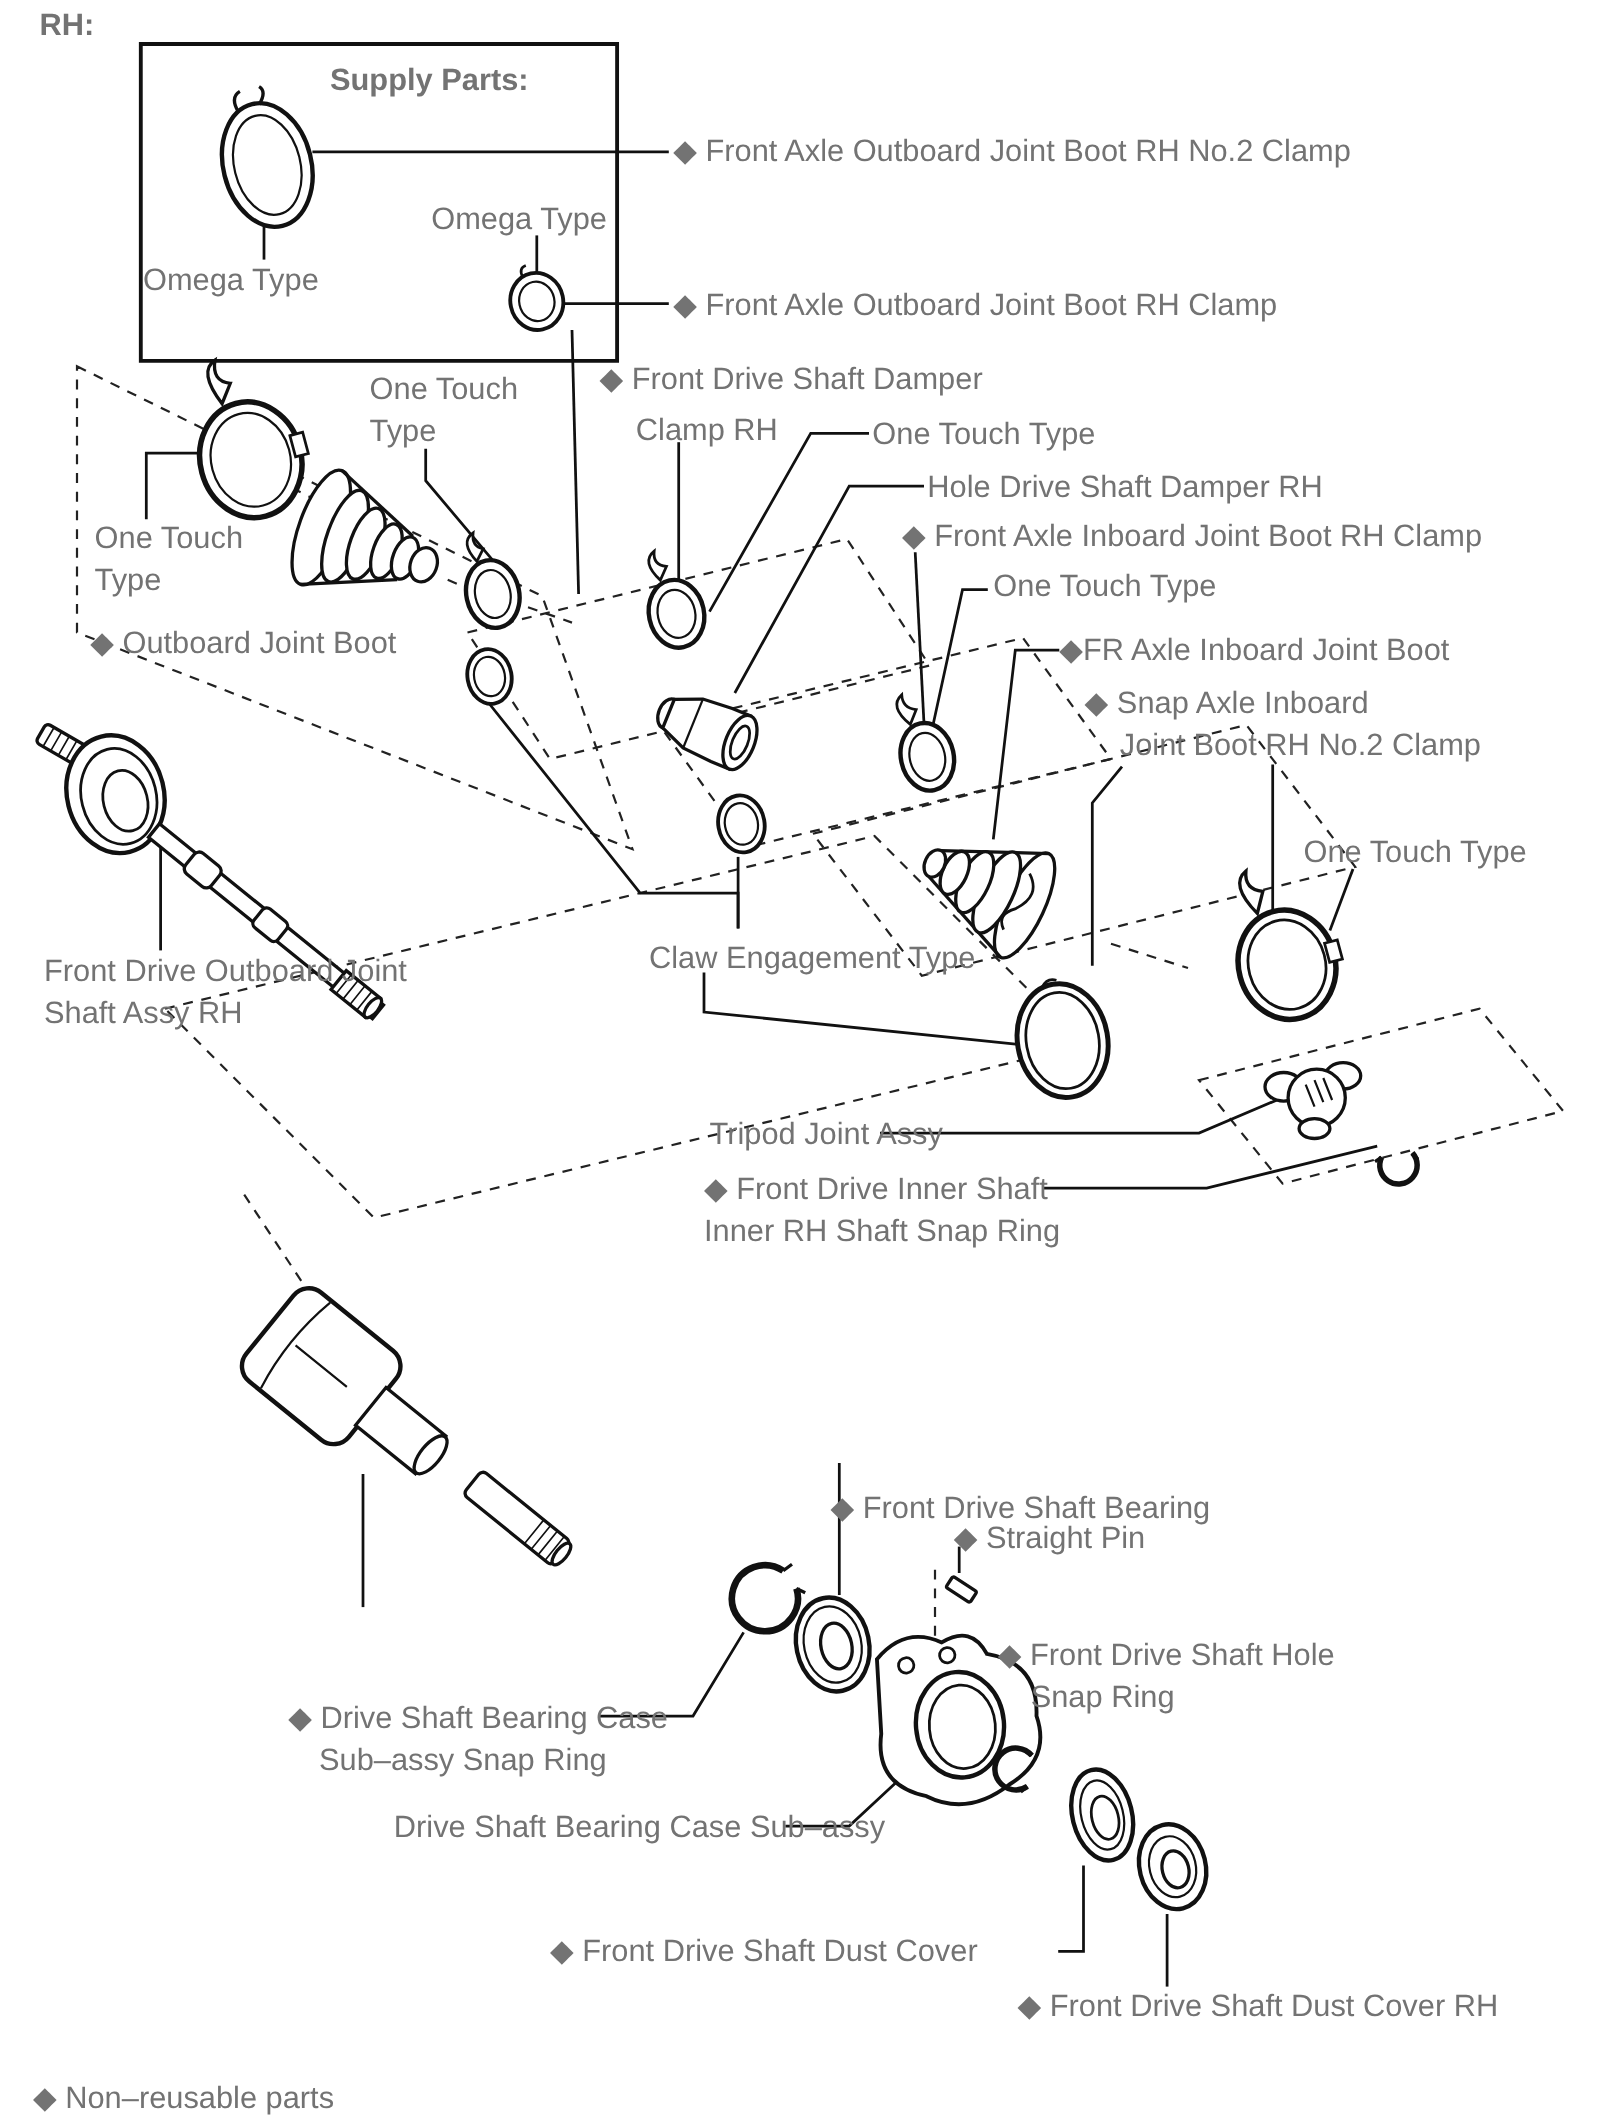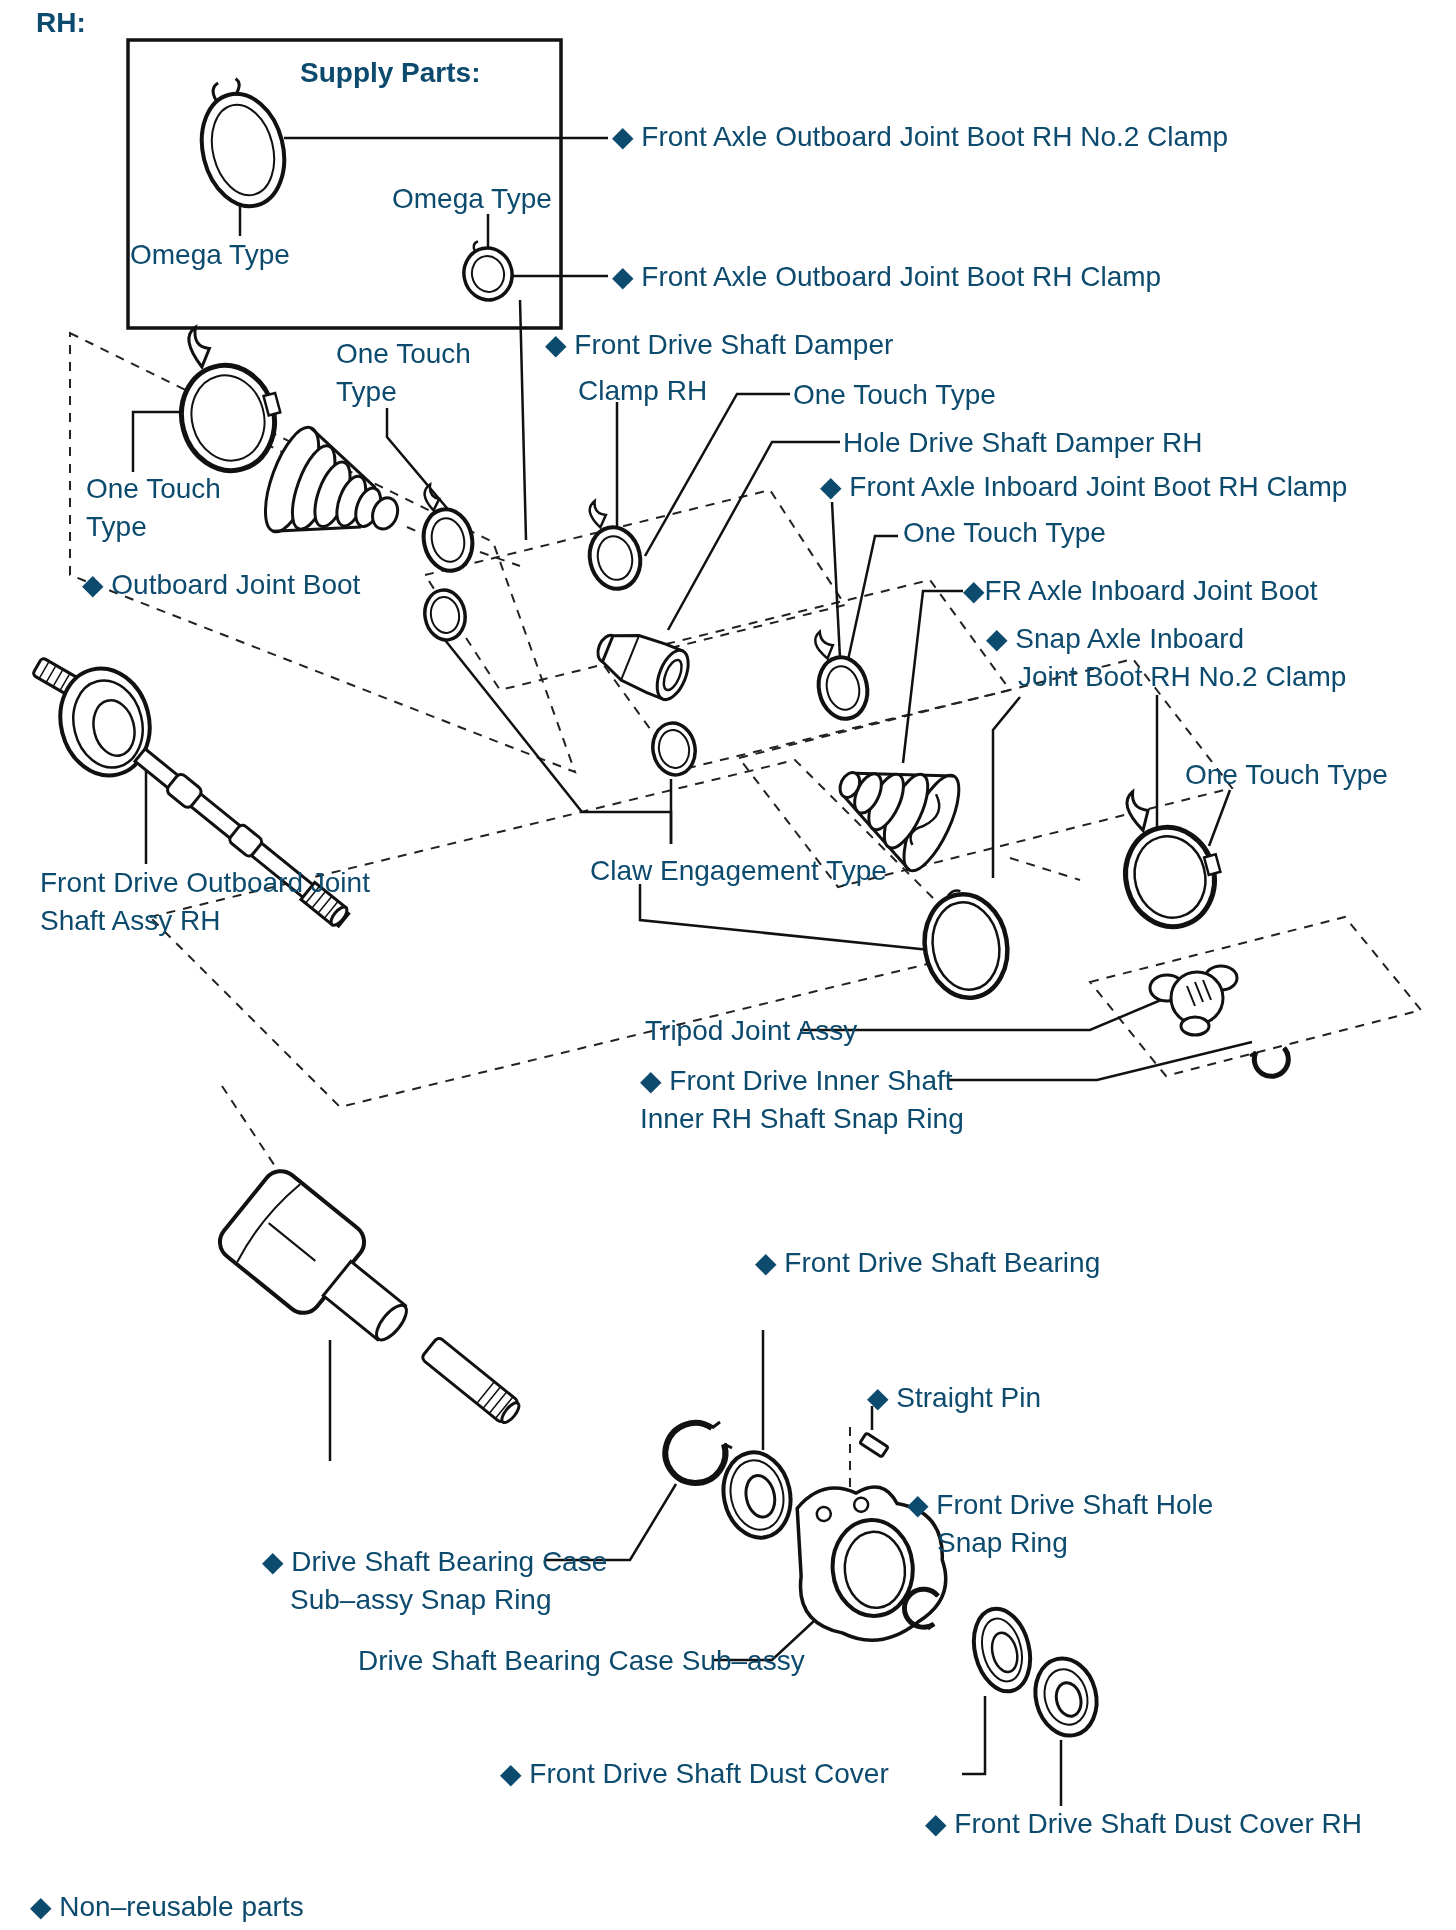--- a/index.html
+++ b/index.html
@@ -11,21 +11,21 @@
     font-family: "Liberation Sans", "DejaVu Sans", sans-serif;
     color: #0d0d0d;
     overflow: hidden;
   }
   #art { position: absolute; left: 0; top: 0; }
   .lbl {
     position: absolute;
     font-size: 28px;
     line-height: 1.05;
     white-space: nowrap;
-    color: #0c4a6e;
+    color: #737373;
     letter-spacing: 0px;
   }
   .bold { font-weight: bold; }
   svg * { vector-effect: non-scaling-stroke; }
   .ink   { stroke: #111; fill: none; }
   .inkf  { stroke: #111; fill: #fff; }
   .dash  { stroke: #222; fill: none; stroke-dasharray: 9 8; stroke-width: 2; }
   .ld    { stroke: #111; fill: none; stroke-width: 2.5; }
 </style>
 </head>
@@ -276,21 +276,21 @@
   <div class="lbl" style="left:1185px;top:760px">One Touch Type</div>
   <div class="lbl" style="left:86px;top:474px">One Touch</div>
   <div class="lbl" style="left:86px;top:512px">Type</div>
   <div class="lbl" style="left:82px;top:570px">◆ Outboard Joint Boot</div>
   <div class="lbl" style="left:40px;top:868px">Front Drive Outboard Joint</div>
   <div class="lbl" style="left:40px;top:906px">Shaft Assy RH</div>
   <div class="lbl" style="left:590px;top:856px">Claw Engagement Type</div>
   <div class="lbl" style="left:645px;top:1016px">Tripod Joint Assy</div>
   <div class="lbl" style="left:640px;top:1066px">◆ Front Drive Inner Shaft</div>
   <div class="lbl" style="left:640px;top:1104px">Inner RH Shaft Snap Ring</div>
-  <div class="lbl" style="left:755px;top:1248px">◆ Front Drive Shaft Bearing</div>
+  <div class="lbl" style="left:755px;top:1356px">◆ Front Drive Shaft Bearing</div>
   <div class="lbl" style="left:867px;top:1383px">◆ Straight Pin</div>
   <div class="lbl" style="left:907px;top:1490px">◆ Front Drive Shaft Hole</div>
   <div class="lbl" style="left:937px;top:1528px">Snap Ring</div>
   <div class="lbl" style="left:262px;top:1547px">◆ Drive Shaft Bearing Case</div>
   <div class="lbl" style="left:290px;top:1585px">Sub–assy Snap Ring</div>
   <div class="lbl" style="left:358px;top:1646px">Drive Shaft Bearing Case Sub–assy</div>
   <div class="lbl" style="left:500px;top:1759px">◆ Front Drive Shaft Dust Cover</div>
   <div class="lbl" style="left:925px;top:1809px">◆ Front Drive Shaft Dust Cover RH</div>
   <div class="lbl" style="left:30px;top:1892px">◆ Non–reusable parts</div>
 </div>

